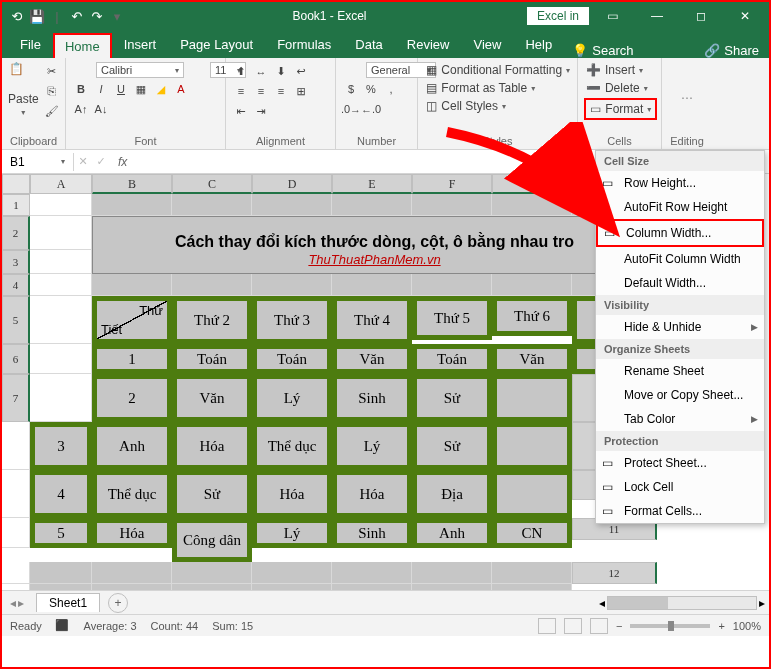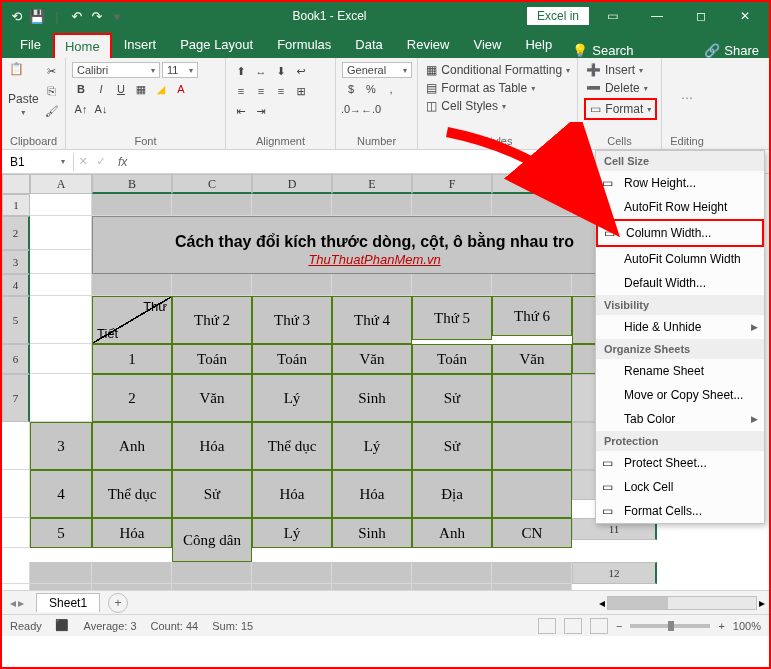--- a/index.html
+++ b/index.html
@@ -23,21 +23,21 @@
 
 
 .ribbon { background: #f3f3f3; border-bottom: 1px solid #d4d4d4; height: 92px; display: flex; font-size: 12px; color: #444; }
 .rgroup { border-right: 1px solid #d4d4d4; padding: 4px 6px 2px 6px; display: flex; flex-direction: column; justify-content: space-between; }
 .rgroup-label { text-align: center; font-size: 11px; color: #666; padding-top: 2px; }
 .rgroup-body { flex: 1; display: flex; align-items: flex-start; gap: 4px; }
 .big-btn { display: flex; flex-direction: column; align-items: center; gap: 2px; width: 42px; }
 .big-btn .ico { width: 28px; height: 28px; }
 .col { display: flex; flex-direction: column; gap: 2px; }
 .row { display: flex; gap: 2px; align-items: center; }
-.combo { border: 1px solid #c0c0c0; background: #fff; padding: 1px 4px; font-size: 11px; display: flex; align-items: center; justify-content: space-between; }
+.combo { border: 1px solid #c0c0c0; background: #fff; padding: 1px 4px; font-size: 11px; display: flex; align-items: center; justify-content: space-between; margin-left: 24px; }
 .smico { width: 18px; height: 18px; border: 1px solid transparent; display: inline-flex; align-items: center; justify-content: center; font-size: 11px; }
 .ribbon-btn { display: flex; align-items: center; gap: 4px; padding: 1px 2px; white-space: nowrap; }
 .format-btn { border: 2px solid #ff0000; padding: 2px 4px; display: flex; align-items: center; gap: 4px; }
 
 
 .fbar { display: flex; align-items: center; border-bottom: 1px solid #d4d4d4; height: 24px; font-size: 12px; background: #fff; }
 .namebox { width: 72px; border-right: 1px solid #d4d4d4; padding: 2px 8px; display: flex; align-items: center; justify-content: space-between; }
 .fbar .fx { padding: 0 8px; color: #666; font-style: italic; }
 .fbar .finput { flex: 1; padding: 2px 6px; }
 
@@ -45,21 +45,21 @@
 .grid-wrap { position: relative; height: 416px; overflow: hidden; background: #fff; }
 .grid { display: grid; grid-template-columns: 28px 62px 80px 80px 80px 80px 80px 80px 85px; font-size: 13px; font-family: "Times New Roman", serif; }
 .colhead { background: #e6e6e6; border: 1px solid #bfbfbf; text-align: center; font-family: "Segoe UI"; font-size: 12px; color: #333; height: 20px; line-height: 18px; }
 .colhead.sel { background: #d2d2d2; border-bottom: 2px solid #217346; }
 .rowhead { background: #e6e6e6; border: 1px solid #bfbfbf; text-align: center; font-family: "Segoe UI"; font-size: 11px; color: #333; display: flex; align-items: center; justify-content: center; }
 .rowhead.sel { background: #d2d2d2; border-right: 2px solid #217346; }
 .cell { border-right: 1px solid #d9d9d9; border-bottom: 1px solid #d9d9d9; background: #c6c6c6; min-height: 22px; }
 .cellA { background: #fff; }
 .title-row { grid-column: 3 / 10; background: #c6c6c6; font-weight: bold; font-size: 16px; text-align: center; padding: 16px 0; border: 1px solid #888; border-bottom: none; }
 .subtitle-row { grid-column: 3 / 10; background: #c6c6c6; color: #c00000; font-style: italic; text-decoration: underline; text-align: center; padding: 2px 0; border: 1px solid #888; border-top: none; }
-.data-cell { background: #c6c6c6; border: 1px solid #4d7c0f; text-align: center; display: flex; align-items: center; justify-content: center; font-family: "Times New Roman", serif; font-size: 15px; }
+.data-cell { background: #c6c6c6; border: 5px solid #4d7c0f; text-align: center; display: flex; align-items: center; justify-content: center; font-family: "Times New Roman", serif; font-size: 15px; }
 .data-head { font-weight: normal; }
 .corner-head { position: relative; }
 .corner-head::after { content: ""; position: absolute; left: 0; top: 0; width: 100%; height: 100%; background: linear-gradient(to bottom right, transparent 49%, #000 49%, #000 51%, transparent 51%); }
 .corner-head .top { position: absolute; right: 4px; top: 2px; font-size: 13px; }
 .corner-head .bot { position: absolute; left: 4px; bottom: 2px; font-size: 13px; }
 
 
 .dropdown { position: absolute; right: 4px; top: 148px; width: 170px; background: #fcfcfc; border: 1px solid #c6c6c6; box-shadow: 2px 2px 6px rgba(0,0,0,0.25); font-size: 12px; z-index: 10; }
 .dd-header { background: #eee; color: #666; font-weight: bold; padding: 4px 8px; font-size: 11px; }
 .dd-item { padding: 5px 8px 5px 28px; position: relative; cursor: pointer; }

